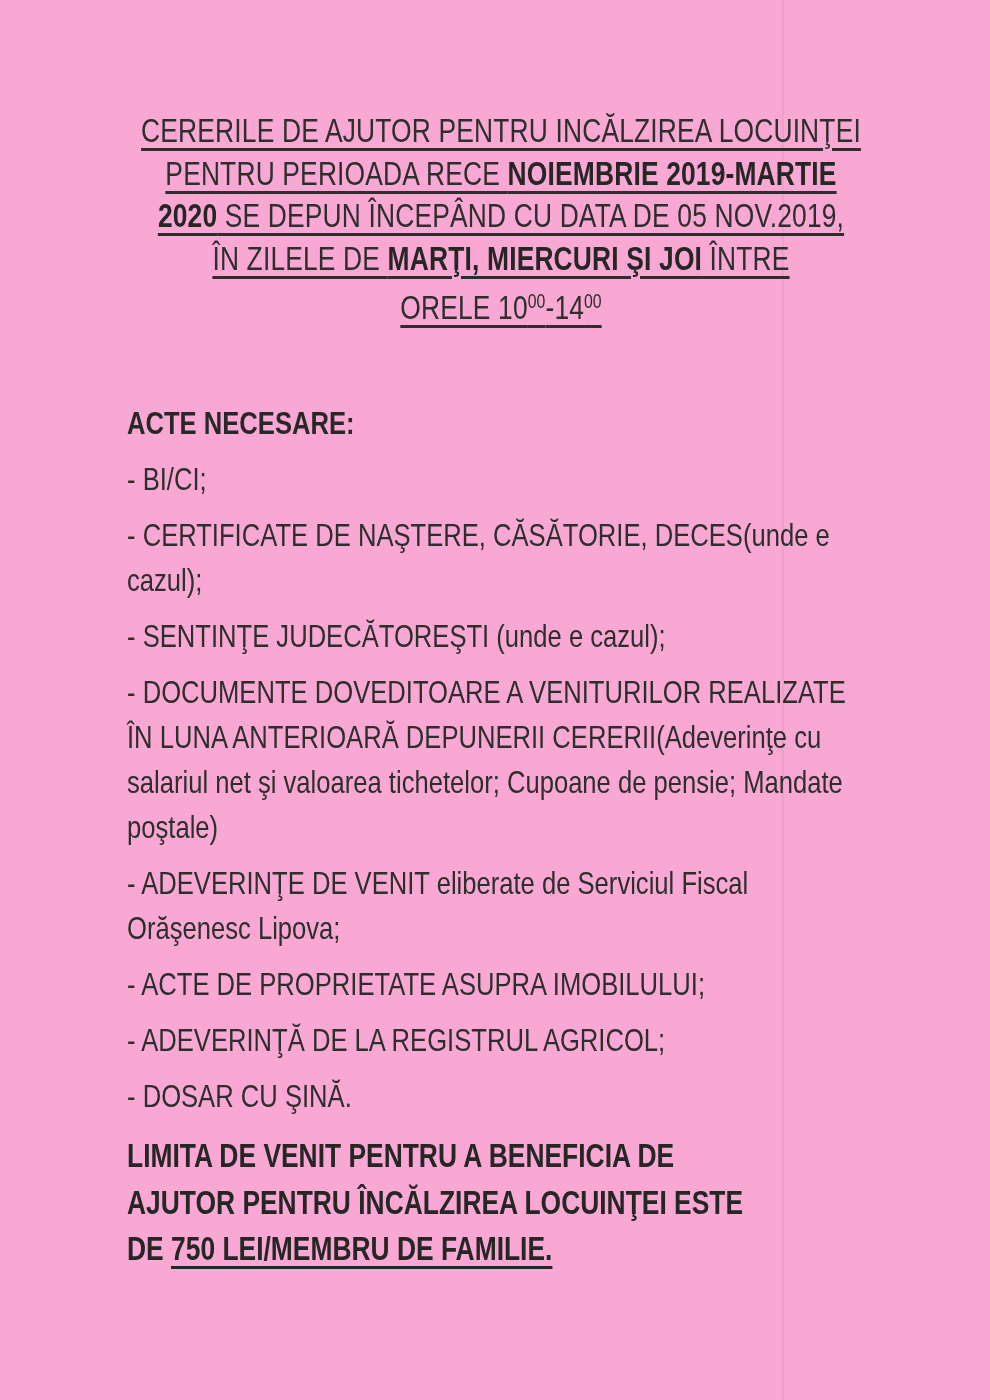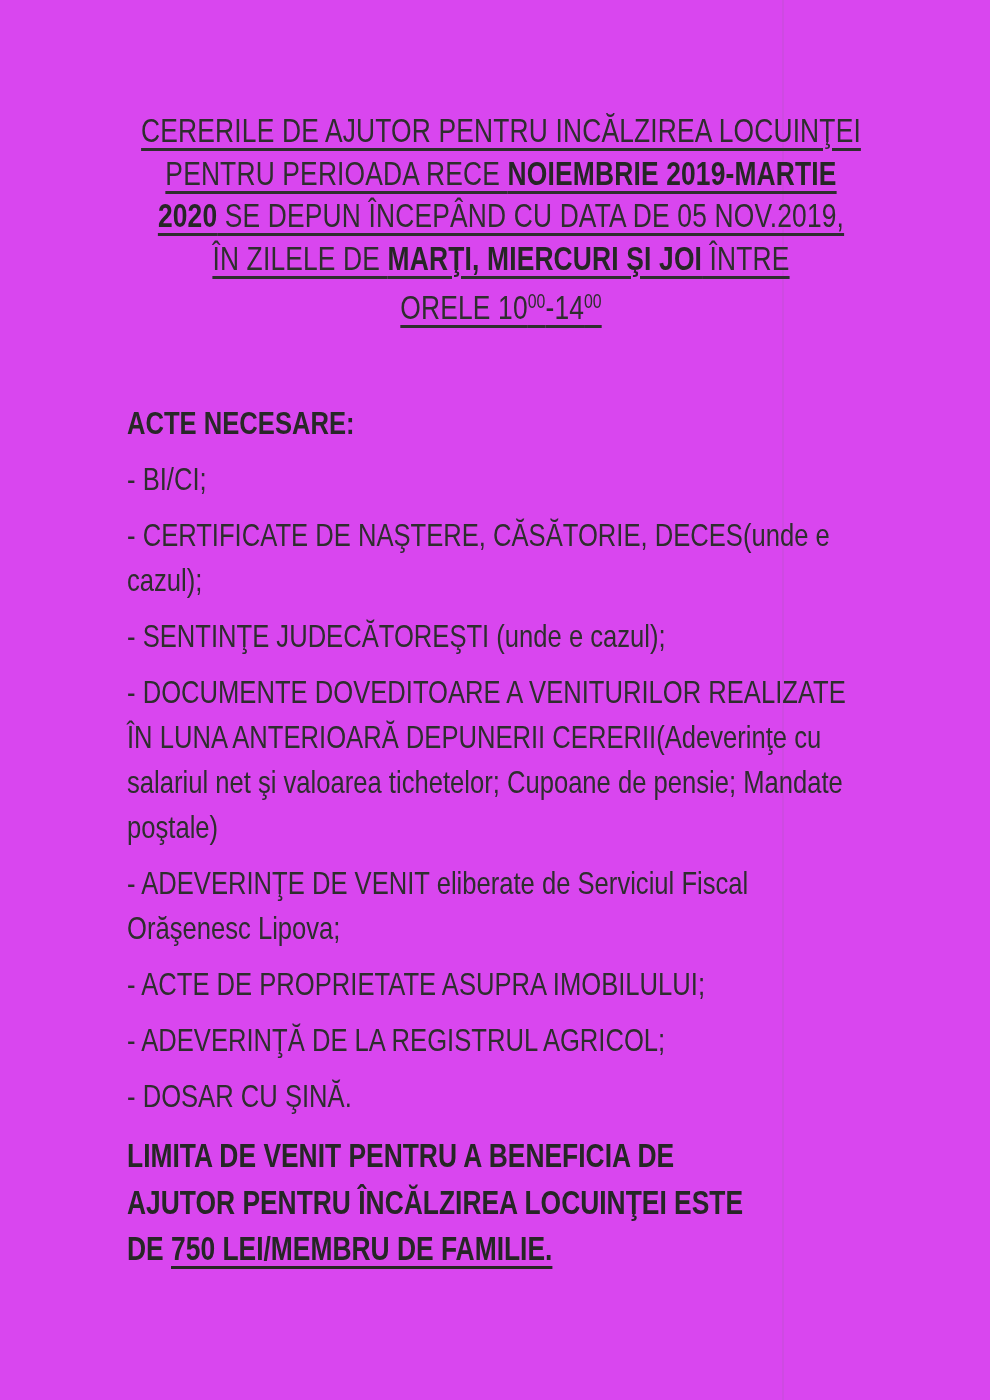--- a/index.html
+++ b/index.html
@@ -5,21 +5,21 @@
 <style>
   html, body {
     margin: 0;
     padding: 0;
     background: #ffffff;
   }
   .page {
     position: relative;
     width: 990px;
     height: 1400px;
-    background: #d946ef;
+    background: #f9a8d4;
     overflow: hidden;
     font-family: "Liberation Sans", "DejaVu Sans", sans-serif;
     color: #2e2e2e;
   }
   
   .scan-line {
     position: absolute;
     top: 0;
     bottom: 0;
     left: 782px;

